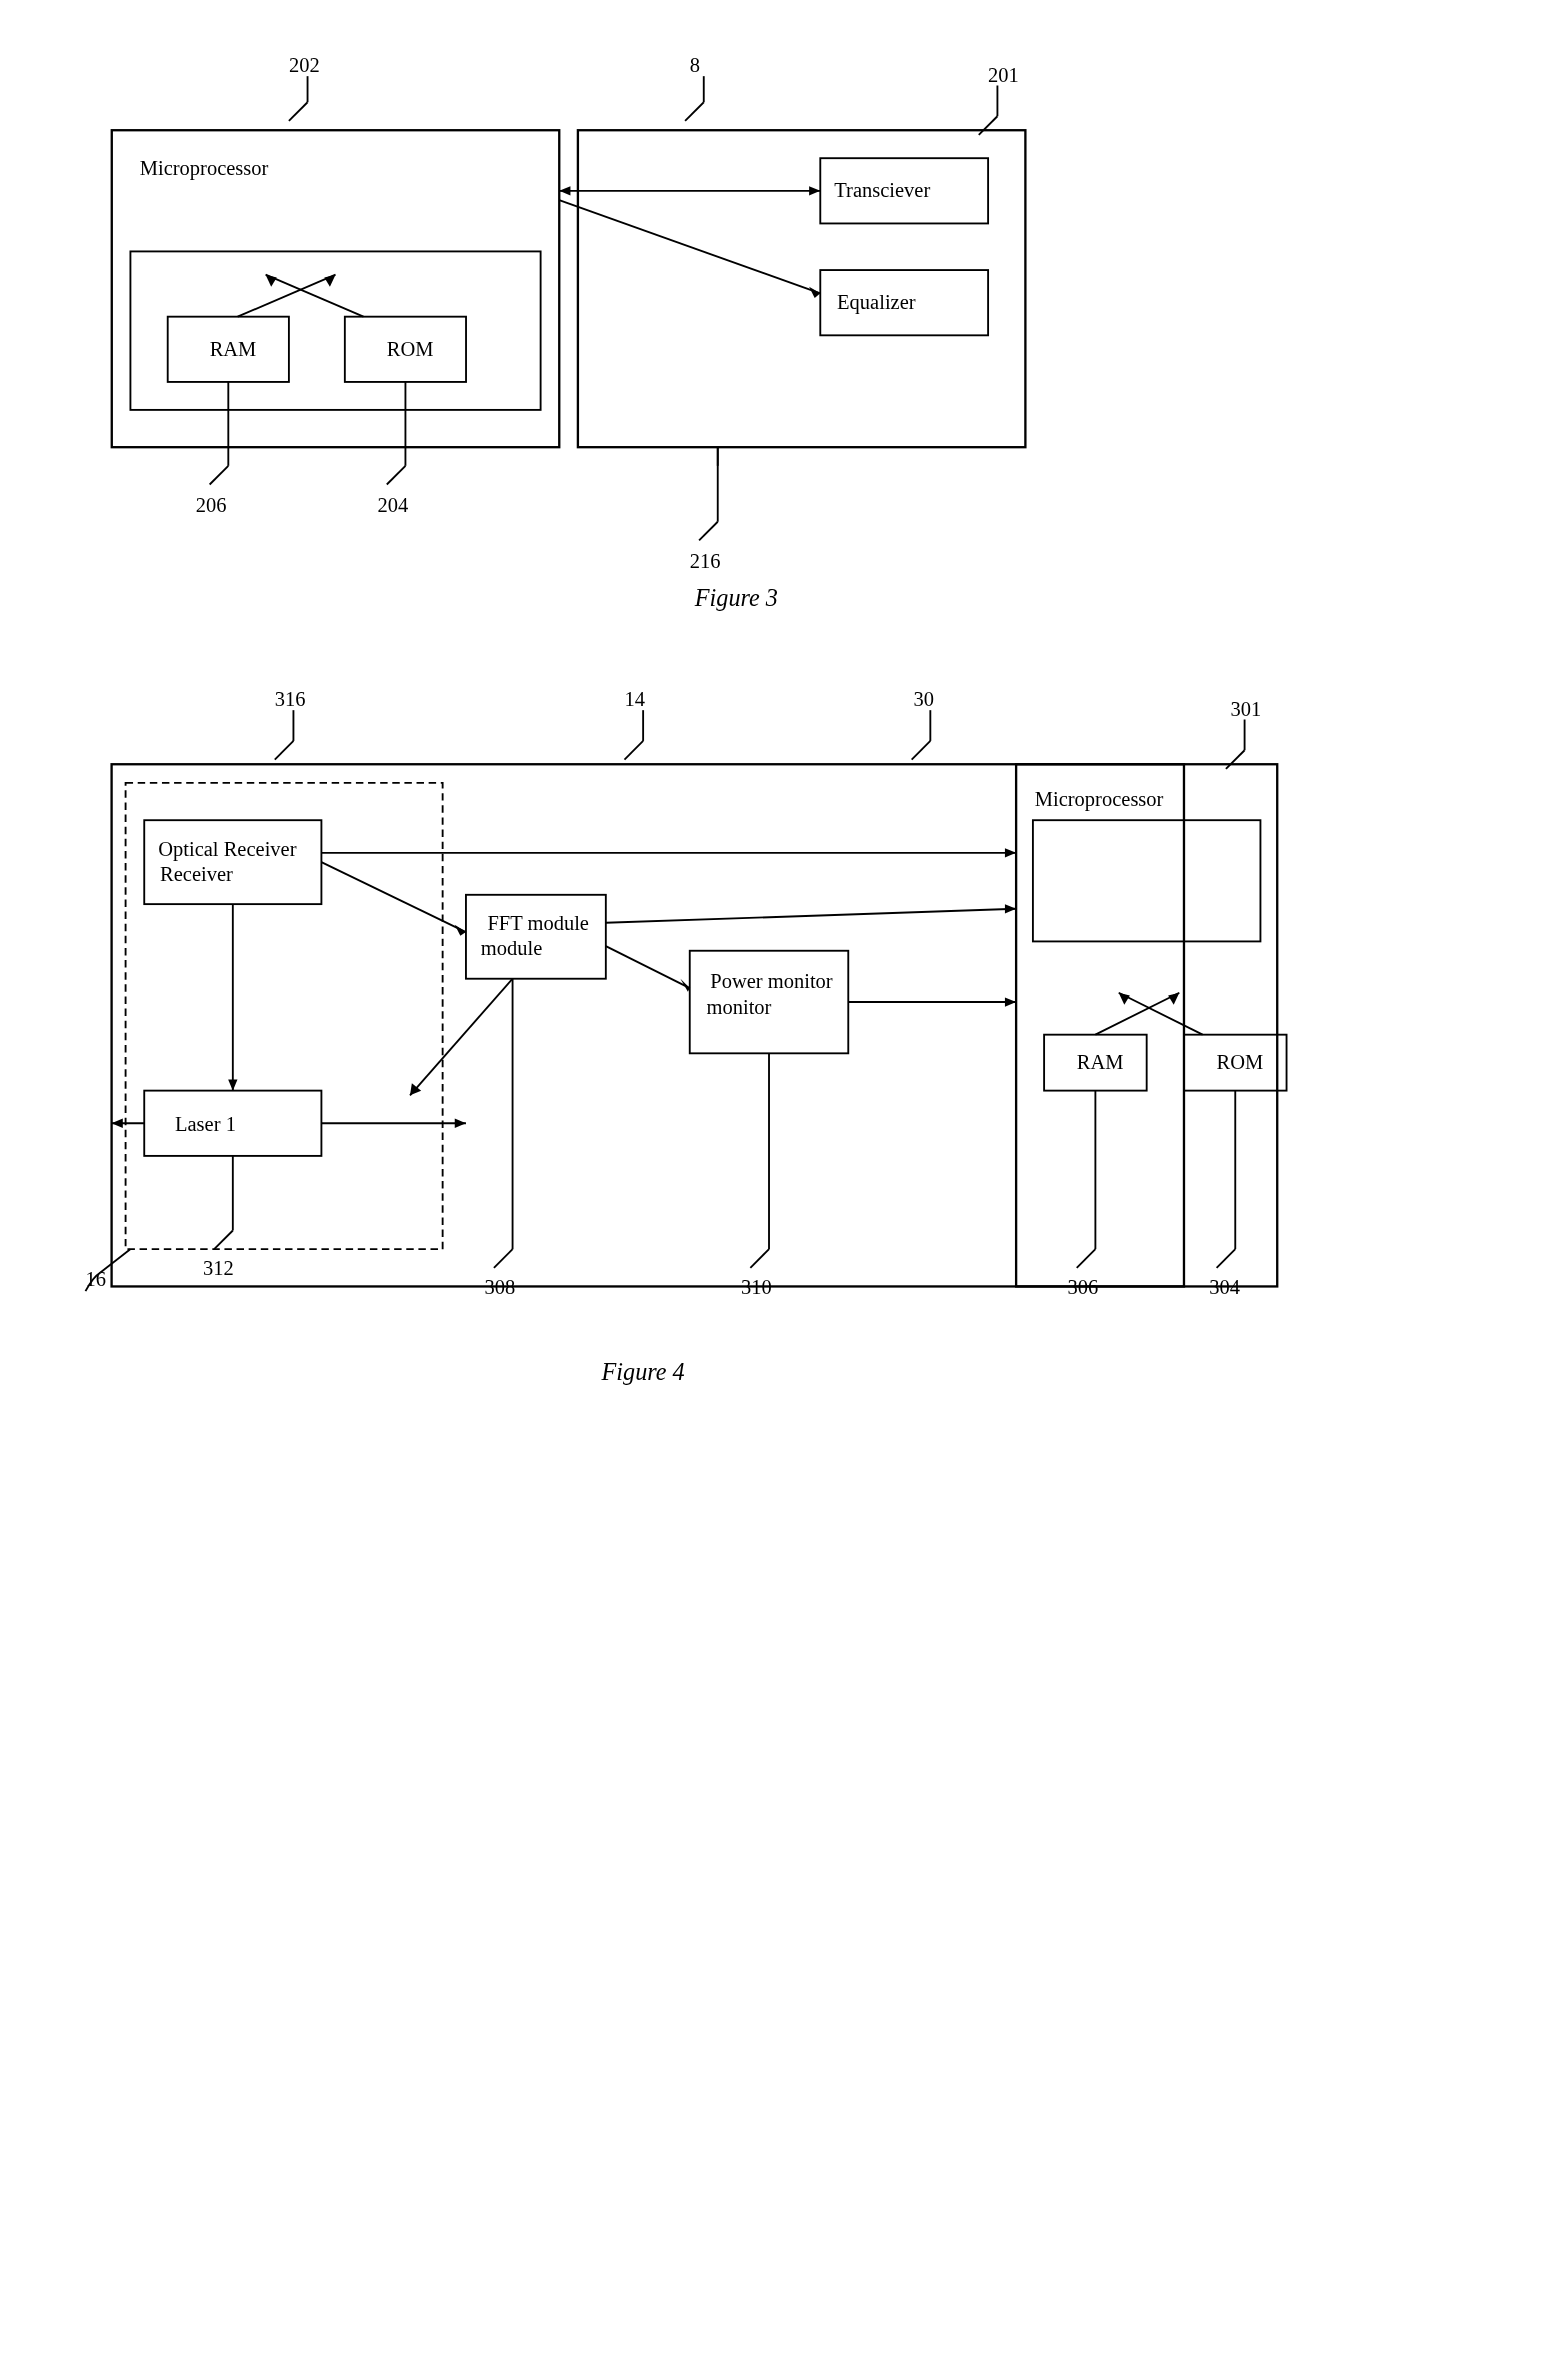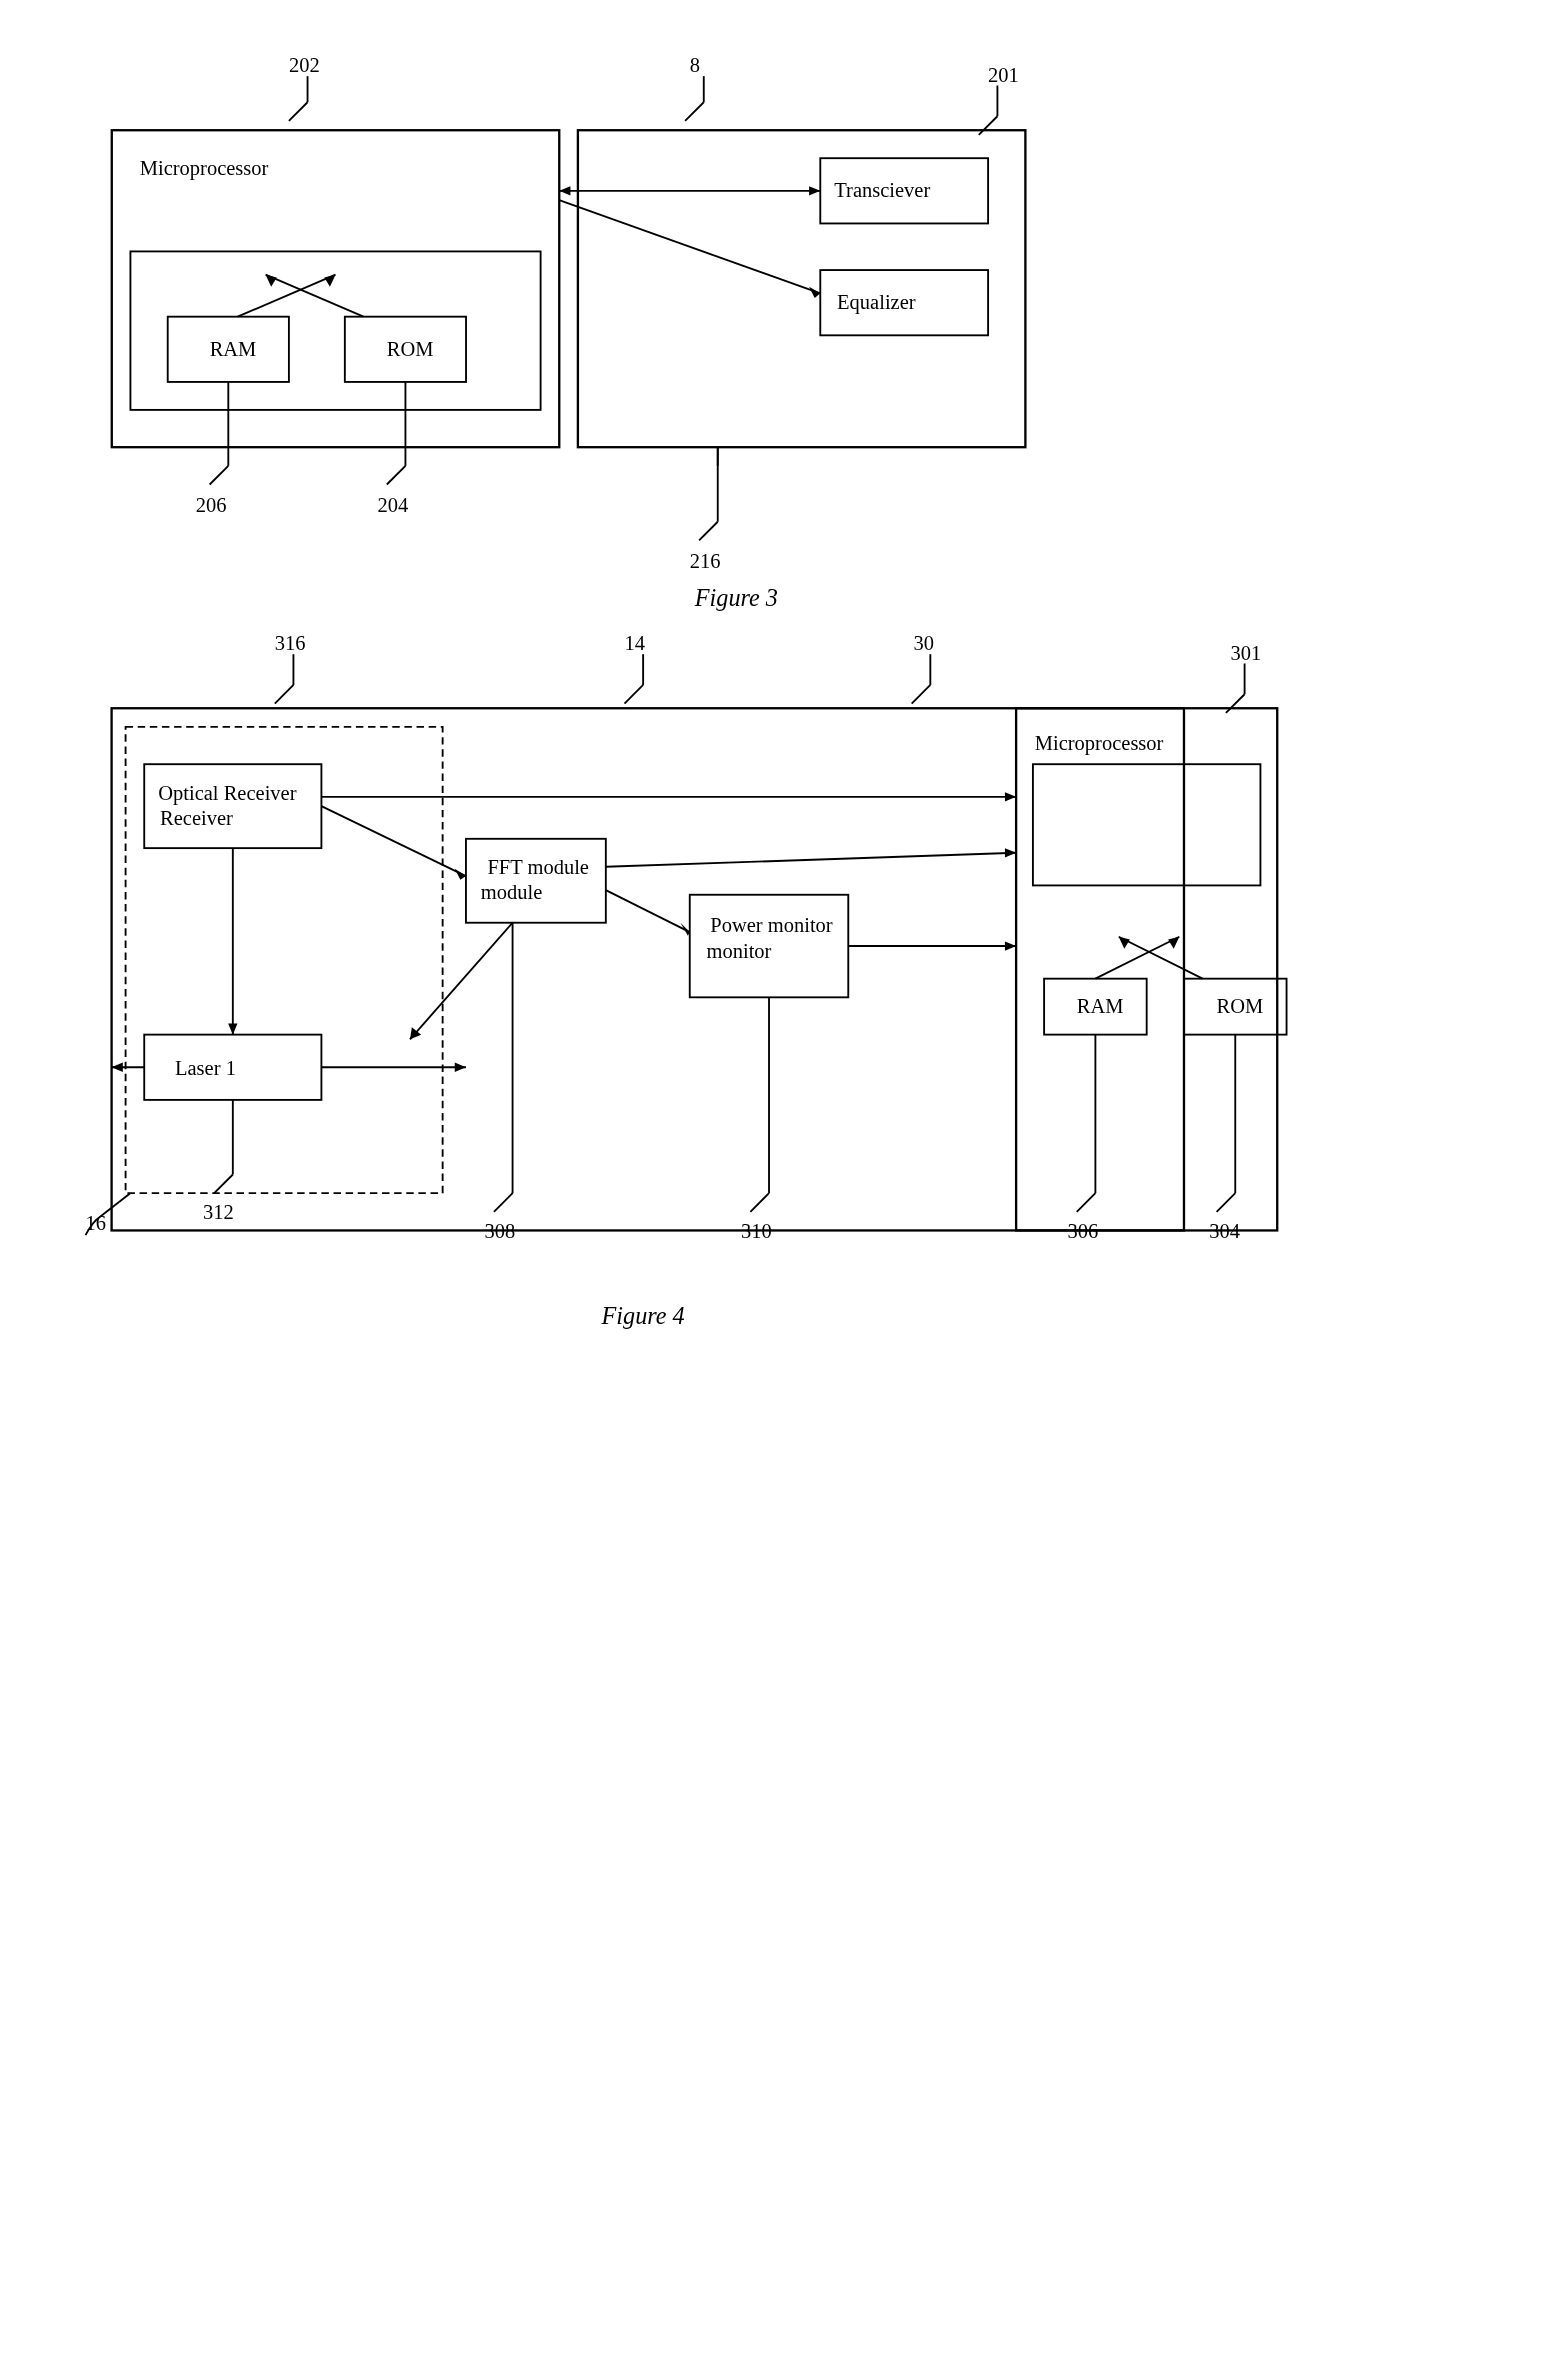--- a/index.html
+++ b/index.html
@@ -14,20 +14,21 @@
       width: 1567px;
       min-height: 2354px;
       background: #fff;
       position: relative;
       padding: 37px;
     }
     
     .fig3 {
       position: relative;
       height: 578px;
+      margin-bottom: 56px;
     }
     
     .fig4 {
       position: relative;
       height: 727px;
       margin-bottom: 56px;
     }
 
     
     svg text {

